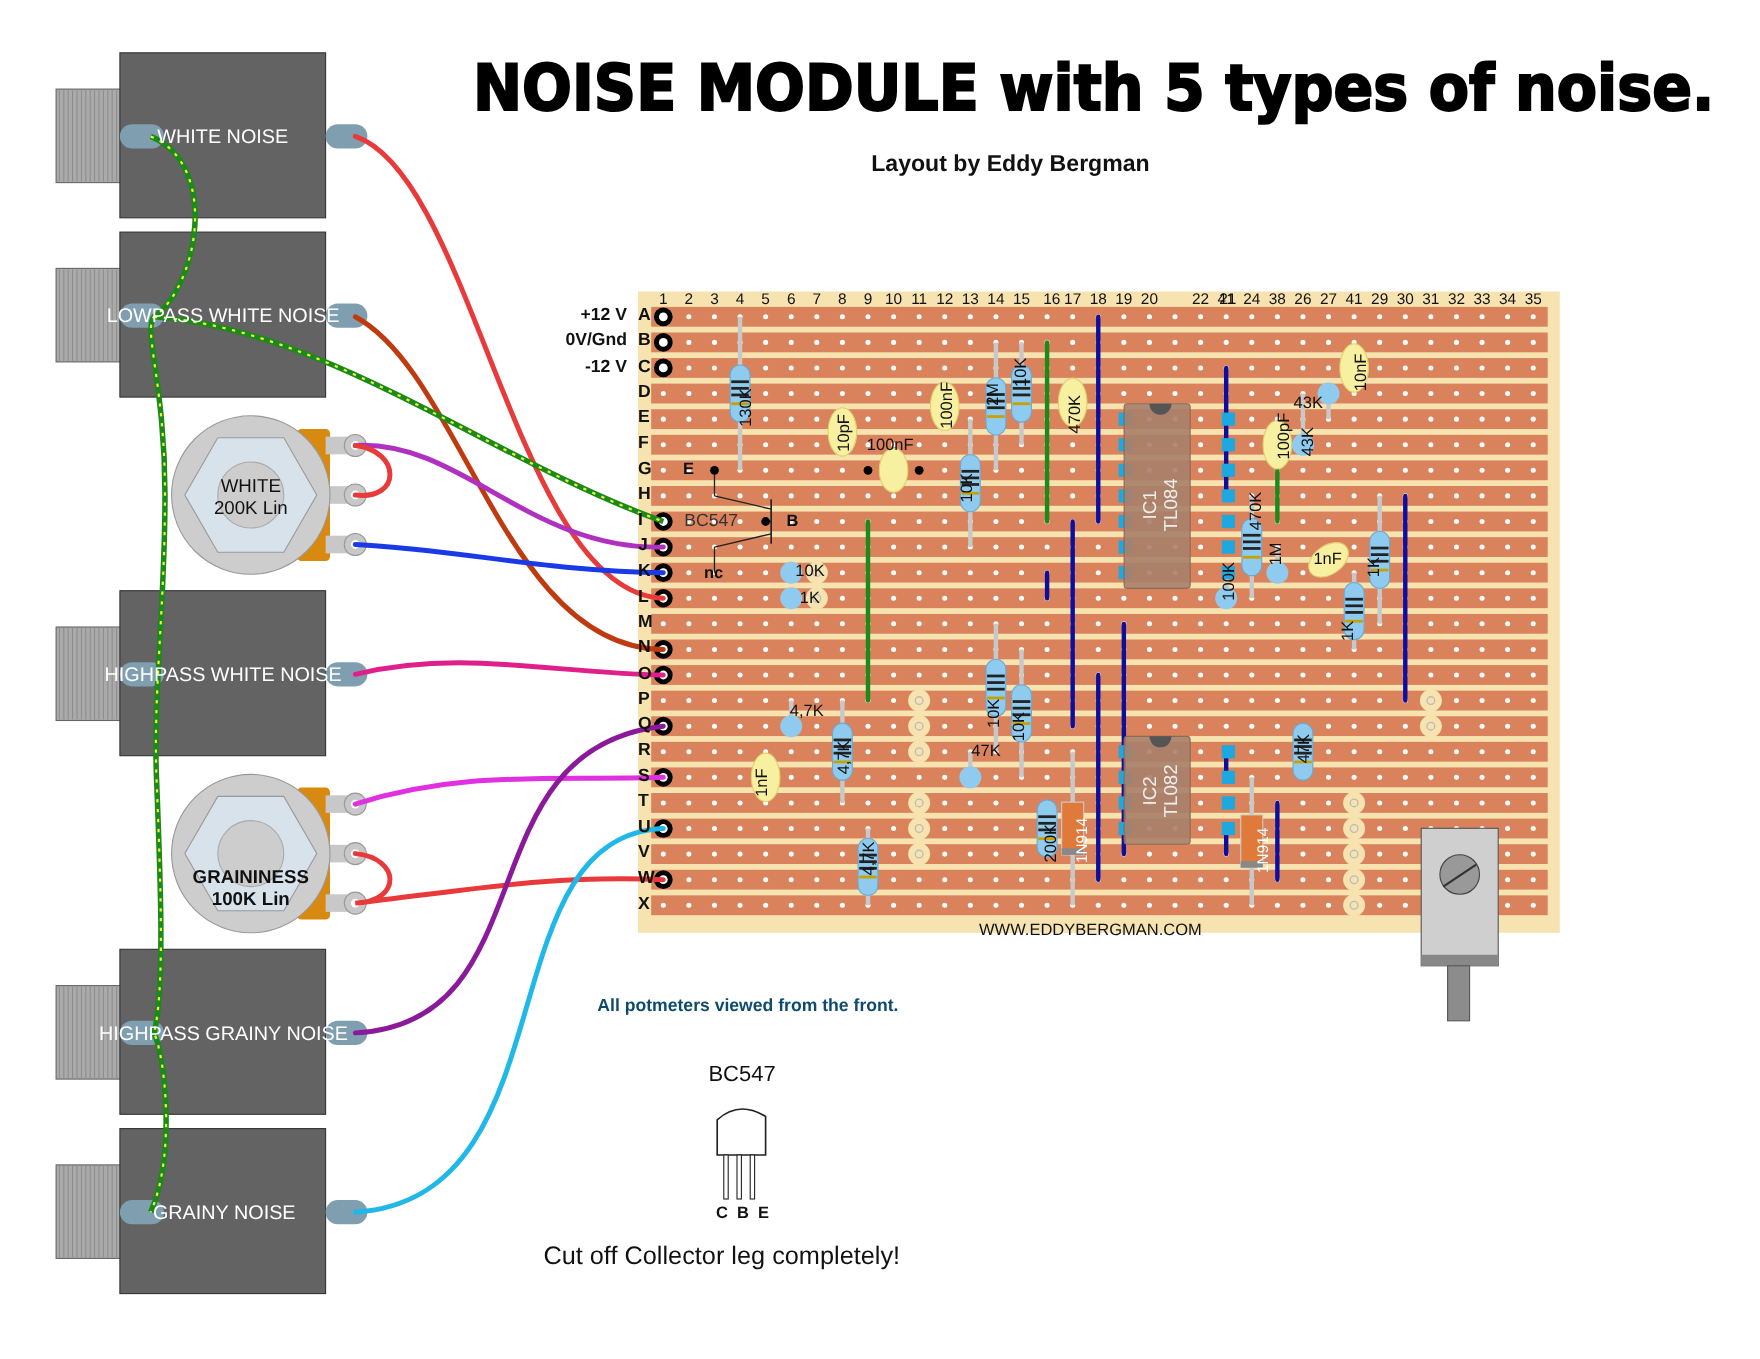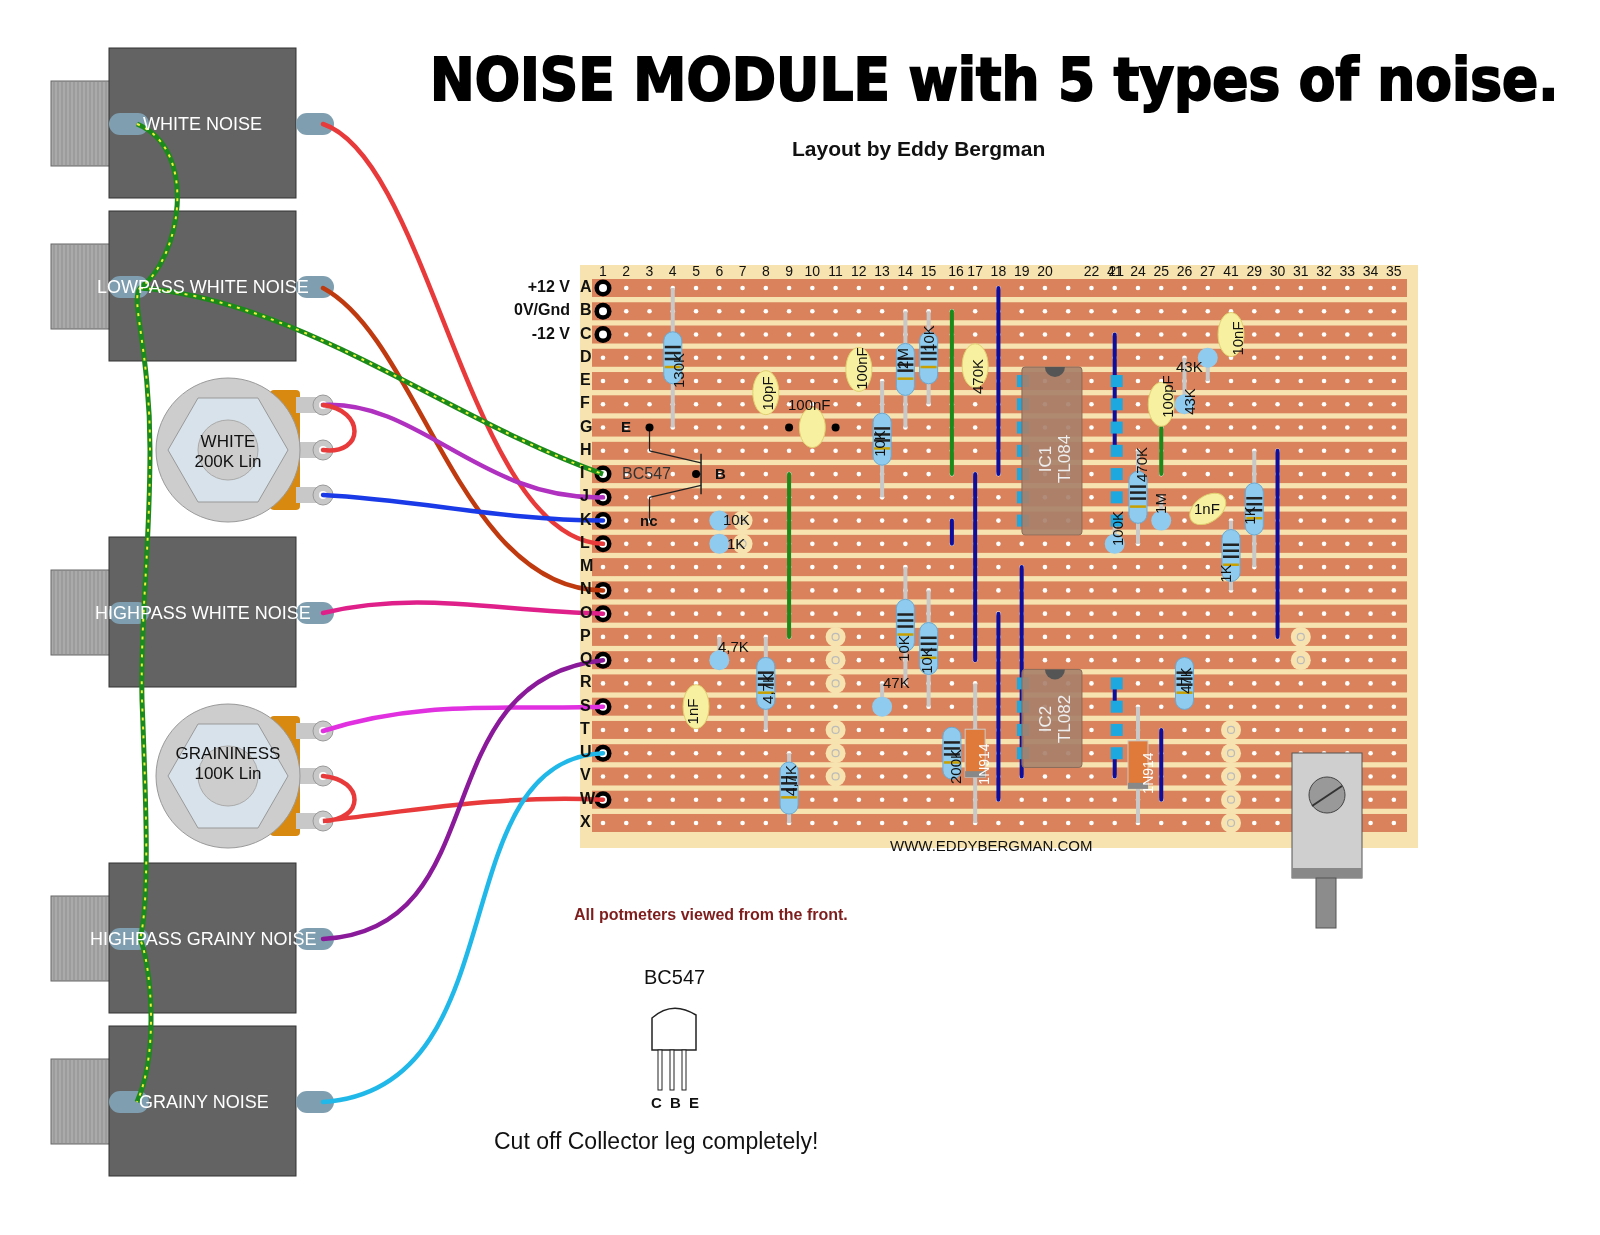--- a/index.html
+++ b/index.html
@@ -1,19 +1,19 @@
 <!DOCTYPE html>
 <html><head>
 <meta charset="utf-8">
 <style>
   html,body{margin:0;padding:0;background:#ffffff;}
   body{width:1600px;height:1235px;position:relative;overflow:hidden;font-family:"Liberation Sans",sans-serif;}
   #title{position:absolute;left:430px;top:46px;width:1110px;font-family:"DejaVu Sans",sans-serif;font-weight:900;font-size:58px;letter-spacing:0px;color:#000;white-space:nowrap;transform:scaleX(0.92);transform-origin:left top;-webkit-text-stroke:2px #000;}
   #subtitle{position:absolute;left:792px;top:137px;font-size:21px;font-weight:bold;color:#111;font-family:"Liberation Sans",sans-serif;}
-  #note{position:absolute;left:543px;top:906px;font-size:16px;font-weight:bold;color:#7f1d1d;margin-left:31px;}
+  #note{position:absolute;left:543px;top:906px;font-size:16px;font-weight:bold;color:#0c4a6e;}
   #bc-title{position:absolute;left:644px;top:966px;font-size:20px;color:#111;}
   #bc-pins{position:absolute;left:651px;top:1094px;font-size:15px;font-weight:bold;color:#111;letter-spacing:2px;}
   #warning{position:absolute;left:494px;top:1128px;font-size:23px;color:#111;}
   #website{position:absolute;left:890px;top:837px;font-size:15px;color:#111;}
   svg#main{position:absolute;left:0;top:0;}
   .rail-lbl{position:absolute;font-size:16px;font-weight:bold;color:#111;text-align:right;width:80px;}
   .row-lbl{position:absolute;font-size:16px;font-weight:bold;color:#111;}
   .col-lbl{position:absolute;font-size:14px;color:#111;width:24px;text-align:center;}
   .jack-lbl{position:absolute;color:#fff;font-size:18px;white-space:nowrap;}
   .pot-lbl{position:absolute;color:#111;font-size:17px;text-align:center;width:120px;line-height:20px;}
@@ -1314,21 +1314,21 @@
     <div class="col-lbl" style="left: 916.64px; top: 263px;">15</div>
     <div class="col-lbl" style="left: 939.9px; top: 263px; text-align: right;">16</div>
     <div class="col-lbl" style="left: 963.16px; top: 263px;">17</div>
     <div class="col-lbl" style="left: 986.42px; top: 263px;">18</div>
     <div class="col-lbl" style="left: 1009.68px; top: 263px;">19</div>
     <div class="col-lbl" style="left: 1032.94px; top: 263px;">20</div>
     <div class="col-lbl" style="left: 1056.2px; top: 263px; margin-left: 48px;">21</div>
     <div class="col-lbl" style="left: 1079.46px; top: 263px;">22</div>
     <div class="col-lbl" style="left: 1102.72px; top: 263px;">41</div>
     <div class="col-lbl" style="left: 1125.98px; top: 263px;">24</div>
-    <div class="col-lbl" style="left: 1149.24px; top: 263px;">25</div>
+    <div class="col-lbl" style="left: 1149.24px; top: 263px;">38</div>
     <div class="col-lbl" style="left: 1172.5px; top: 263px;">26</div>
     <div class="col-lbl" style="left: 1195.76px; top: 263px;">27</div>
     <div class="col-lbl" style="left: 1219.02px; top: 263px;">41</div>
     <div class="col-lbl" style="left: 1242.28px; top: 263px;">29</div>
     <div class="col-lbl" style="left: 1265.54px; top: 263px;">30</div>
     <div class="col-lbl" style="left: 1288.8px; top: 263px;">31</div>
     <div class="col-lbl" style="left: 1312.06px; top: 263px;">32</div>
     <div class="col-lbl" style="left: 1335.32px; top: 263px;">33</div>
     <div class="col-lbl" style="left: 1358.58px; top: 263px;">34</div>
     <div class="col-lbl" style="left: 1381.84px; top: 263px;">35</div>
@@ -1337,21 +1337,21 @@
 <div class="jack-lbl" style="left:143px;top:114px;">WHITE NOISE</div>
 <div class="jack-lbl" style="left:97px;top:277px;">LOWPASS WHITE NOISE</div>
 <div class="jack-lbl" style="left:95px;top:603px;">HIGHPASS WHITE NOISE</div>
 <div class="jack-lbl" style="left:90px;top:929px;">HIGHPASS GRAINY NOISE</div>
 <div class="jack-lbl" style="left:139px;top:1092px;">GRAINY NOISE</div>
 
 <div class="pot-lbl" style="left:168px;top:432px;">
   <div>WHITE</div>
   <div>200K Lin</div>
 </div>
-<div class="pot-lbl" style="left:168px;top:744px;">
+<div class="pot-lbl" style="left:168px;top:788px;font-weight:bold;">
   <div>GRAININESS</div>
   <div>100K Lin</div>
 </div>
 
 <div class="comp-lbl" style="left:622px;top:465px;font-size:16px;color:#333;">BC547</div>
 <div class="comp-lbl" style="left:621px;top:418px;font-weight:bold;">E</div>
 <div class="comp-lbl" style="left:715px;top:465px;font-weight:bold;">B</div>
 <div class="comp-lbl" style="left:640px;top:512px;font-weight:bold;">nc</div>
 
 <div class="ic-lbl" style="left:1015px;top:440px;width:80px;">

